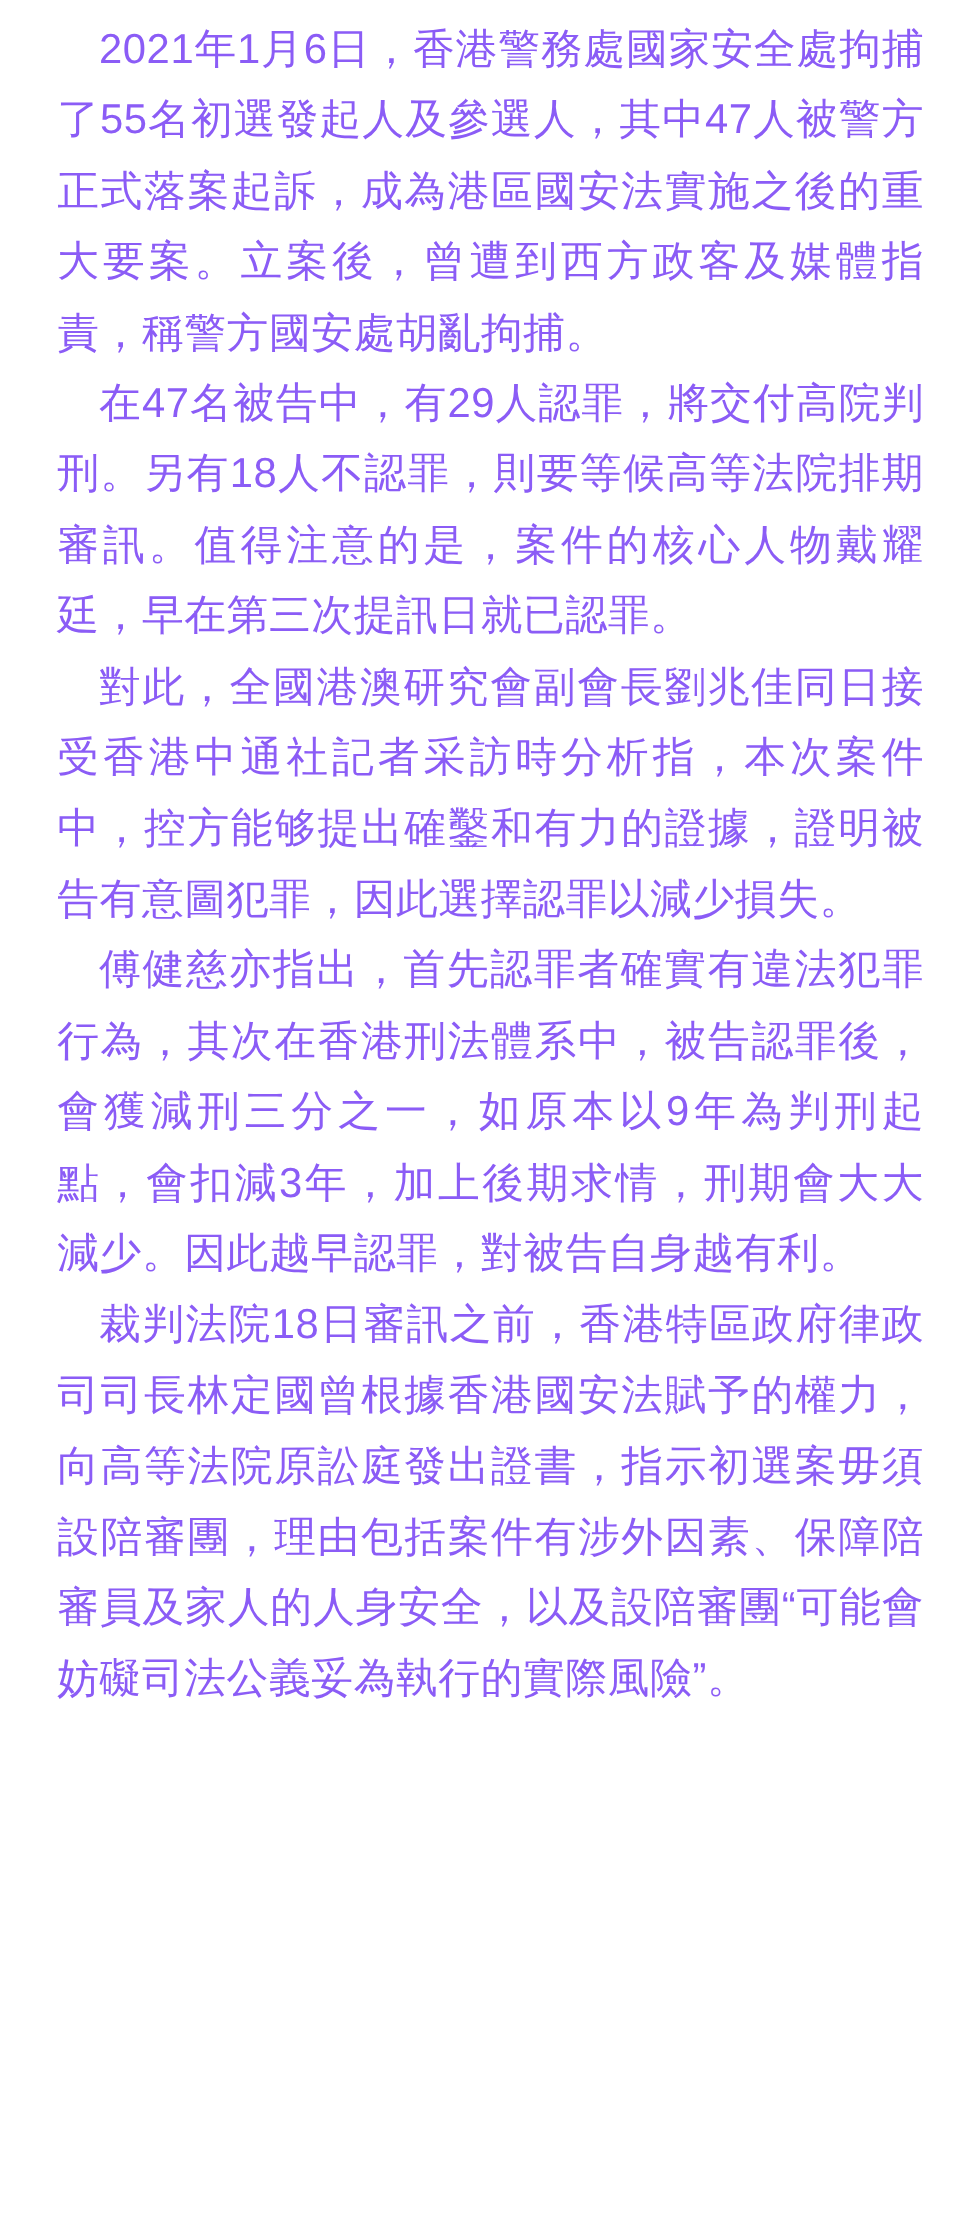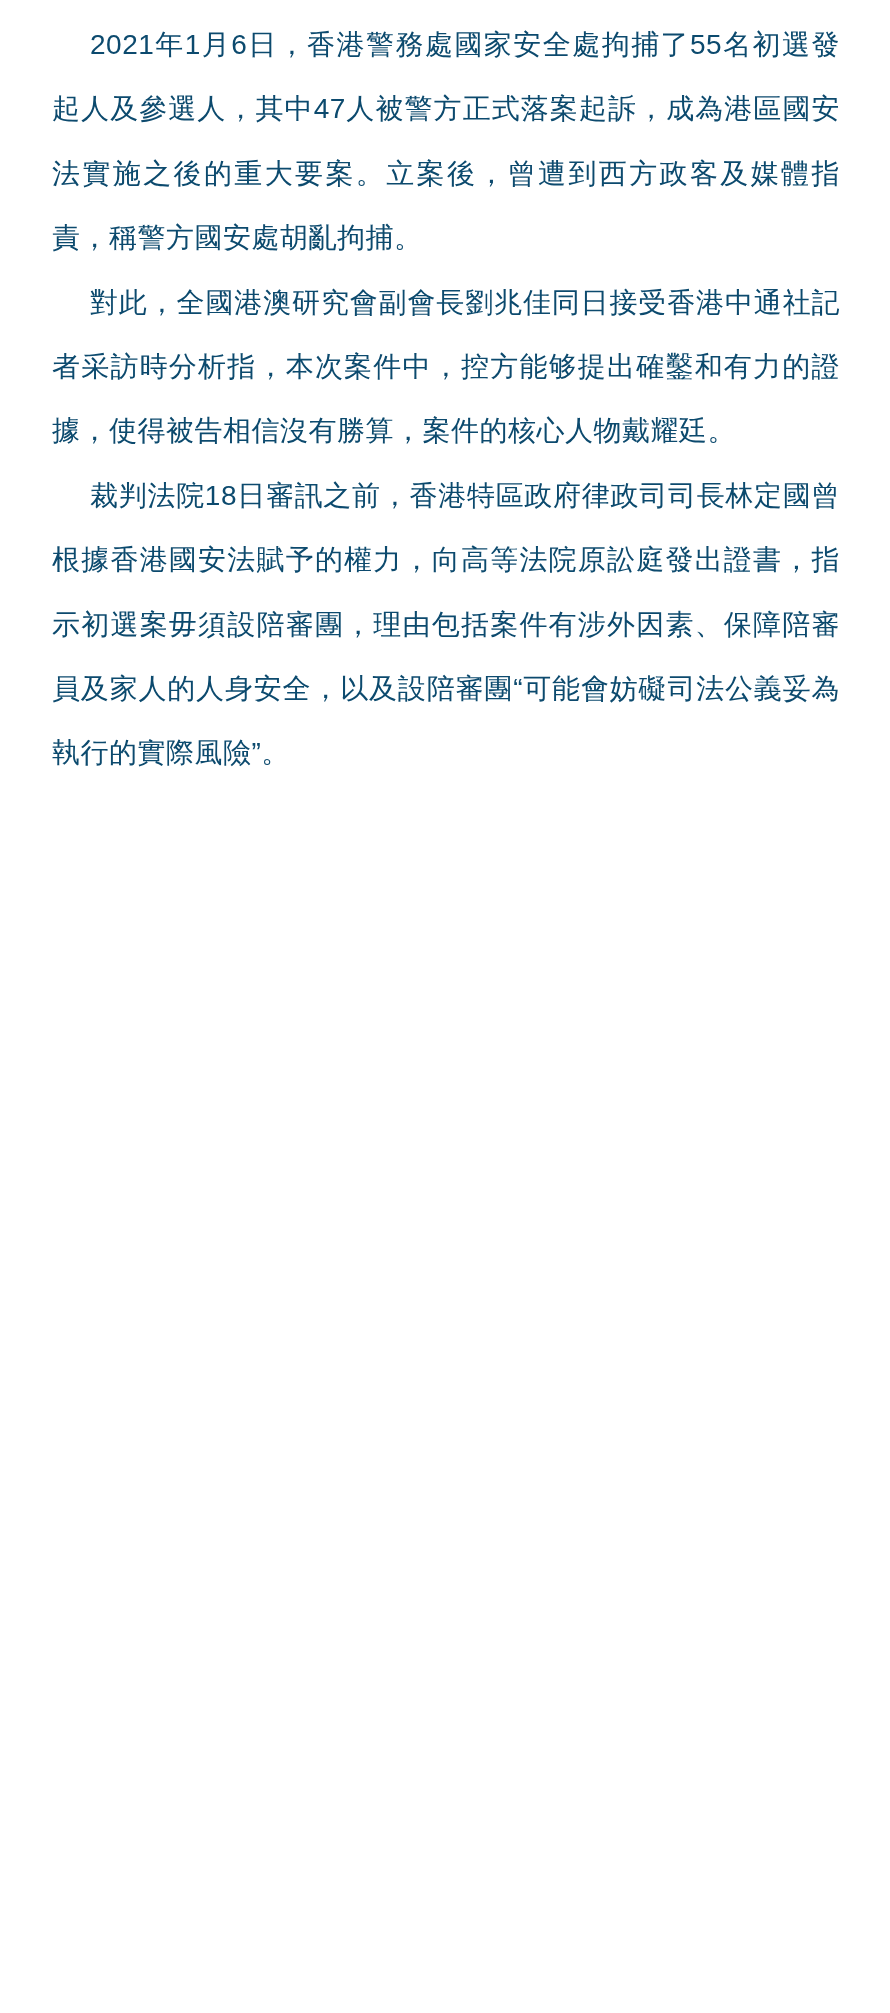--- a/index.html
+++ b/index.html
@@ -11,30 +11,32 @@
     overflow: hidden;
   }
   .article {
     box-sizing: border-box;
     width: 890px;
     padding: 13px 50px 0 52px;
   }
   .article p {
     margin: 0;
     font-family: "Liberation Sans", "DejaVu Sans", sans-serif;
-    font-size: 28px;
+    font-size: 38px;
     line-height: 64.4px;
-    color: #0c4a6e;
+    color: #8b5cf6;
     text-align: justify;
     text-justify: inter-ideograph;
     text-indent: 38px;
     letter-spacing: 0.5px;
     word-break: break-all;
   }
 </style>
 </head>
 <body>
 
 <main class="article">
   <p>2021年1月6日，香港警務處國家安全處拘捕了55名初選發起人及參選人，其中47人被警方正式落案起訴，成為港區國安法實施之後的重大要案。立案後，曾遭到西方政客及媒體指責，稱警方國安處胡亂拘捕。</p>
-  <p>對此，全國港澳研究會副會長劉兆佳同日接受香港中通社記者采訪時分析指，本次案件中，控方能够提出確鑿和有力的證據，使得被告相信沒有勝算，案件的核心人物戴耀廷。</p>
+  <p>在47名被告中，有29人認罪，將交付高院判刑。另有18人不認罪，則要等候高等法院排期審訊。值得注意的是，案件的核心人物戴耀廷，早在第三次提訊日就已認罪。</p>
+  <p>對此，全國港澳研究會副會長劉兆佳同日接受香港中通社記者采訪時分析指，本次案件中，控方能够提出確鑿和有力的證據，證明被告有意圖犯罪，因此選擇認罪以減少損失。</p>
+  <p>傅健慈亦指出，首先認罪者確實有違法犯罪行為，其次在香港刑法體系中，被告認罪後，會獲減刑三分之一，如原本以9年為判刑起點，會扣減3年，加上後期求情，刑期會大大減少。因此越早認罪，對被告自身越有利。</p>
   <p>裁判法院18日審訊之前，香港特區政府律政司司長林定國曾根據香港國安法賦予的權力，向高等法院原訟庭發出證書，指示初選案毋須設陪審團，理由包括案件有涉外因素、保障陪審員及家人的人身安全，以及設陪審團“可能會妨礙司法公義妥為執行的實際風險”。</p>
 </main>
 
 </body></html>

